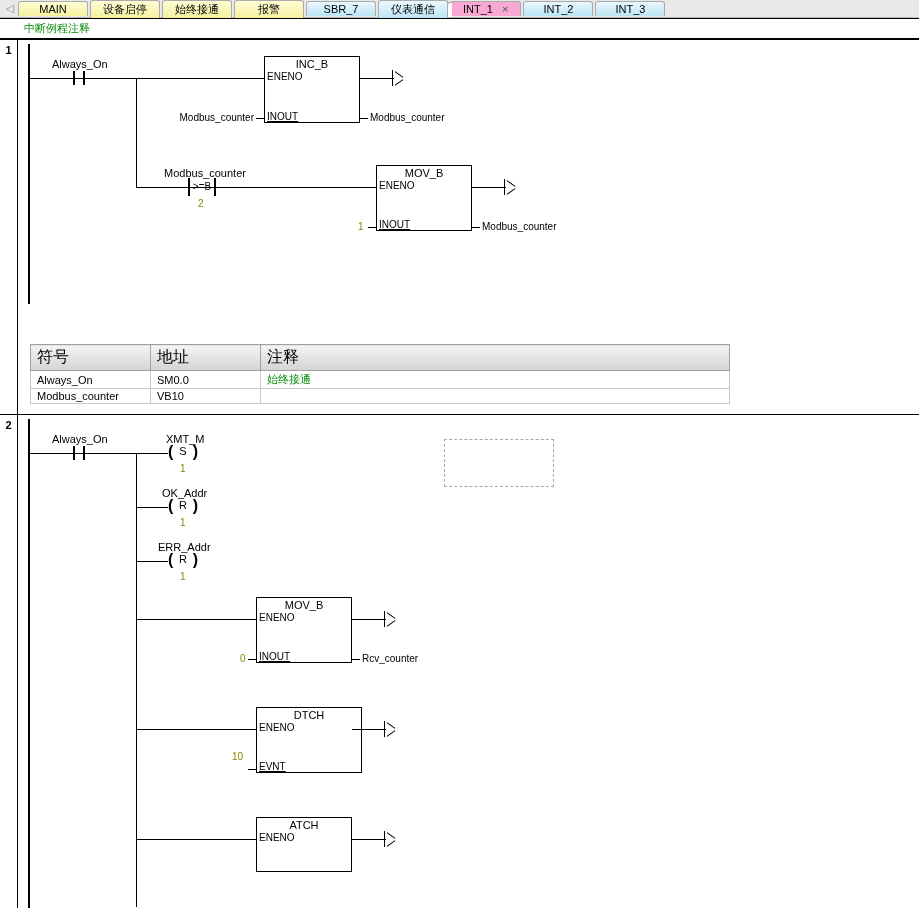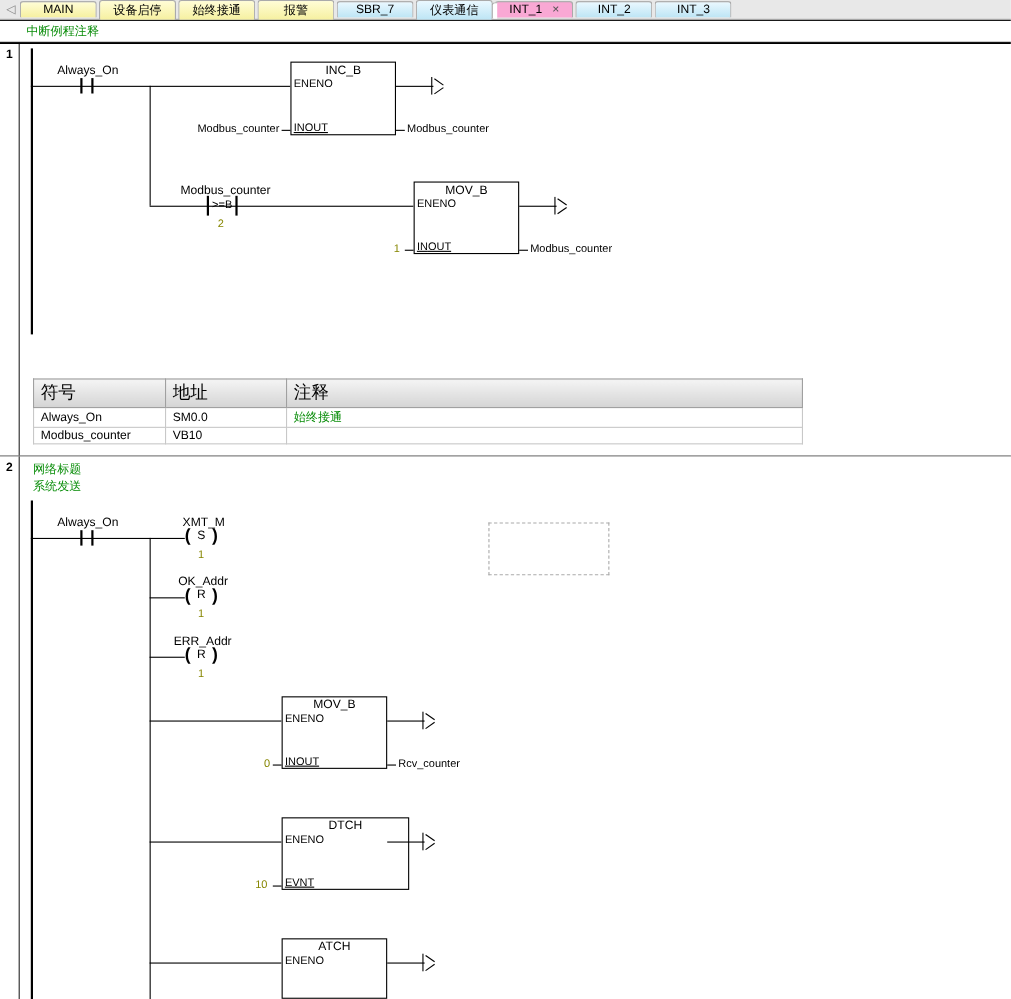--- a/index.html
+++ b/index.html
@@ -161,24 +161,20 @@
         <td></td>
       </tr>
     </tbody>
       </table>
   </div>
 </div>
 
 <div class="network">
   <div class="nw-num">2</div>
   <div class="nw-body">
-    <div class="title-area">
-      <span class="green">网络标题</span><br>
-      <span class="green">系统发送</span>
-    </div>
     <div class="ladder2">
       <div class="rail"></div>
 
       <div class="h" style="left:4px; top:34px; width:140px;"></div>
       <span class="contact-lbl" style="left:28px; top:14px;">Always_On</span>
       <div class="contact" style="left:44px; top:25px;">
         <span class="bar l"></span>
           <span class="bar r"></span>
       </div>
 
@@ -220,34 +216,34 @@
       <div class="h" style="left:224px; top:240px; width:8px;"></div>
       <span class="pin-ext olive" style="left:216px; top:234px;">0</span>
       <div class="h" style="left:328px; top:240px; width:8px;"></div>
       <span class="pin-ext" style="left:338px; top:234px;">Rcv_counter</span>
       <div class="h" style="left:328px; top:200px; width:34px;"></div>
       <div class="arrow-open" style="left:362px; top:200px;">
           <span class="vbar"></span>
         </div>
 
       <div class="h" style="left:112px; top:310px; width:120px;"></div>
-      <div class="fblock" style="left:232px; top:288px; width:116px;">
+      <div class="fblock" style="left:232px; top:288px; width:106px;">
         <div class="name">DTCH</div>
         <div class="pin-row">
           <span>EN</span>
           <span>ENO</span>
         </div>
         <div style="height:28px;"></div>
         <div class="pin-row">
           <span style="text-decoration:underline;">EVNT</span>
           <span></span>
         </div>
       </div>
       <div class="h" style="left:224px; top:350px; width:8px;"></div>
-      <span class="pin-ext olive" style="left:208px; top:344px;">10</span>
+      <span class="pin-ext olive" style="left:208px; top:332px;">10</span>
       <div class="h" style="left:328px; top:310px; width:34px;"></div>
       <div class="arrow-open" style="left:362px; top:310px;">
           <span class="vbar"></span>
         </div>
 
       <div class="h" style="left:112px; top:420px; width:120px;"></div>
       <div class="fblock" style="left:232px; top:398px; width:96px;">
         <div class="name">ATCH</div>
         <div class="pin-row">
           <span>EN</span>

